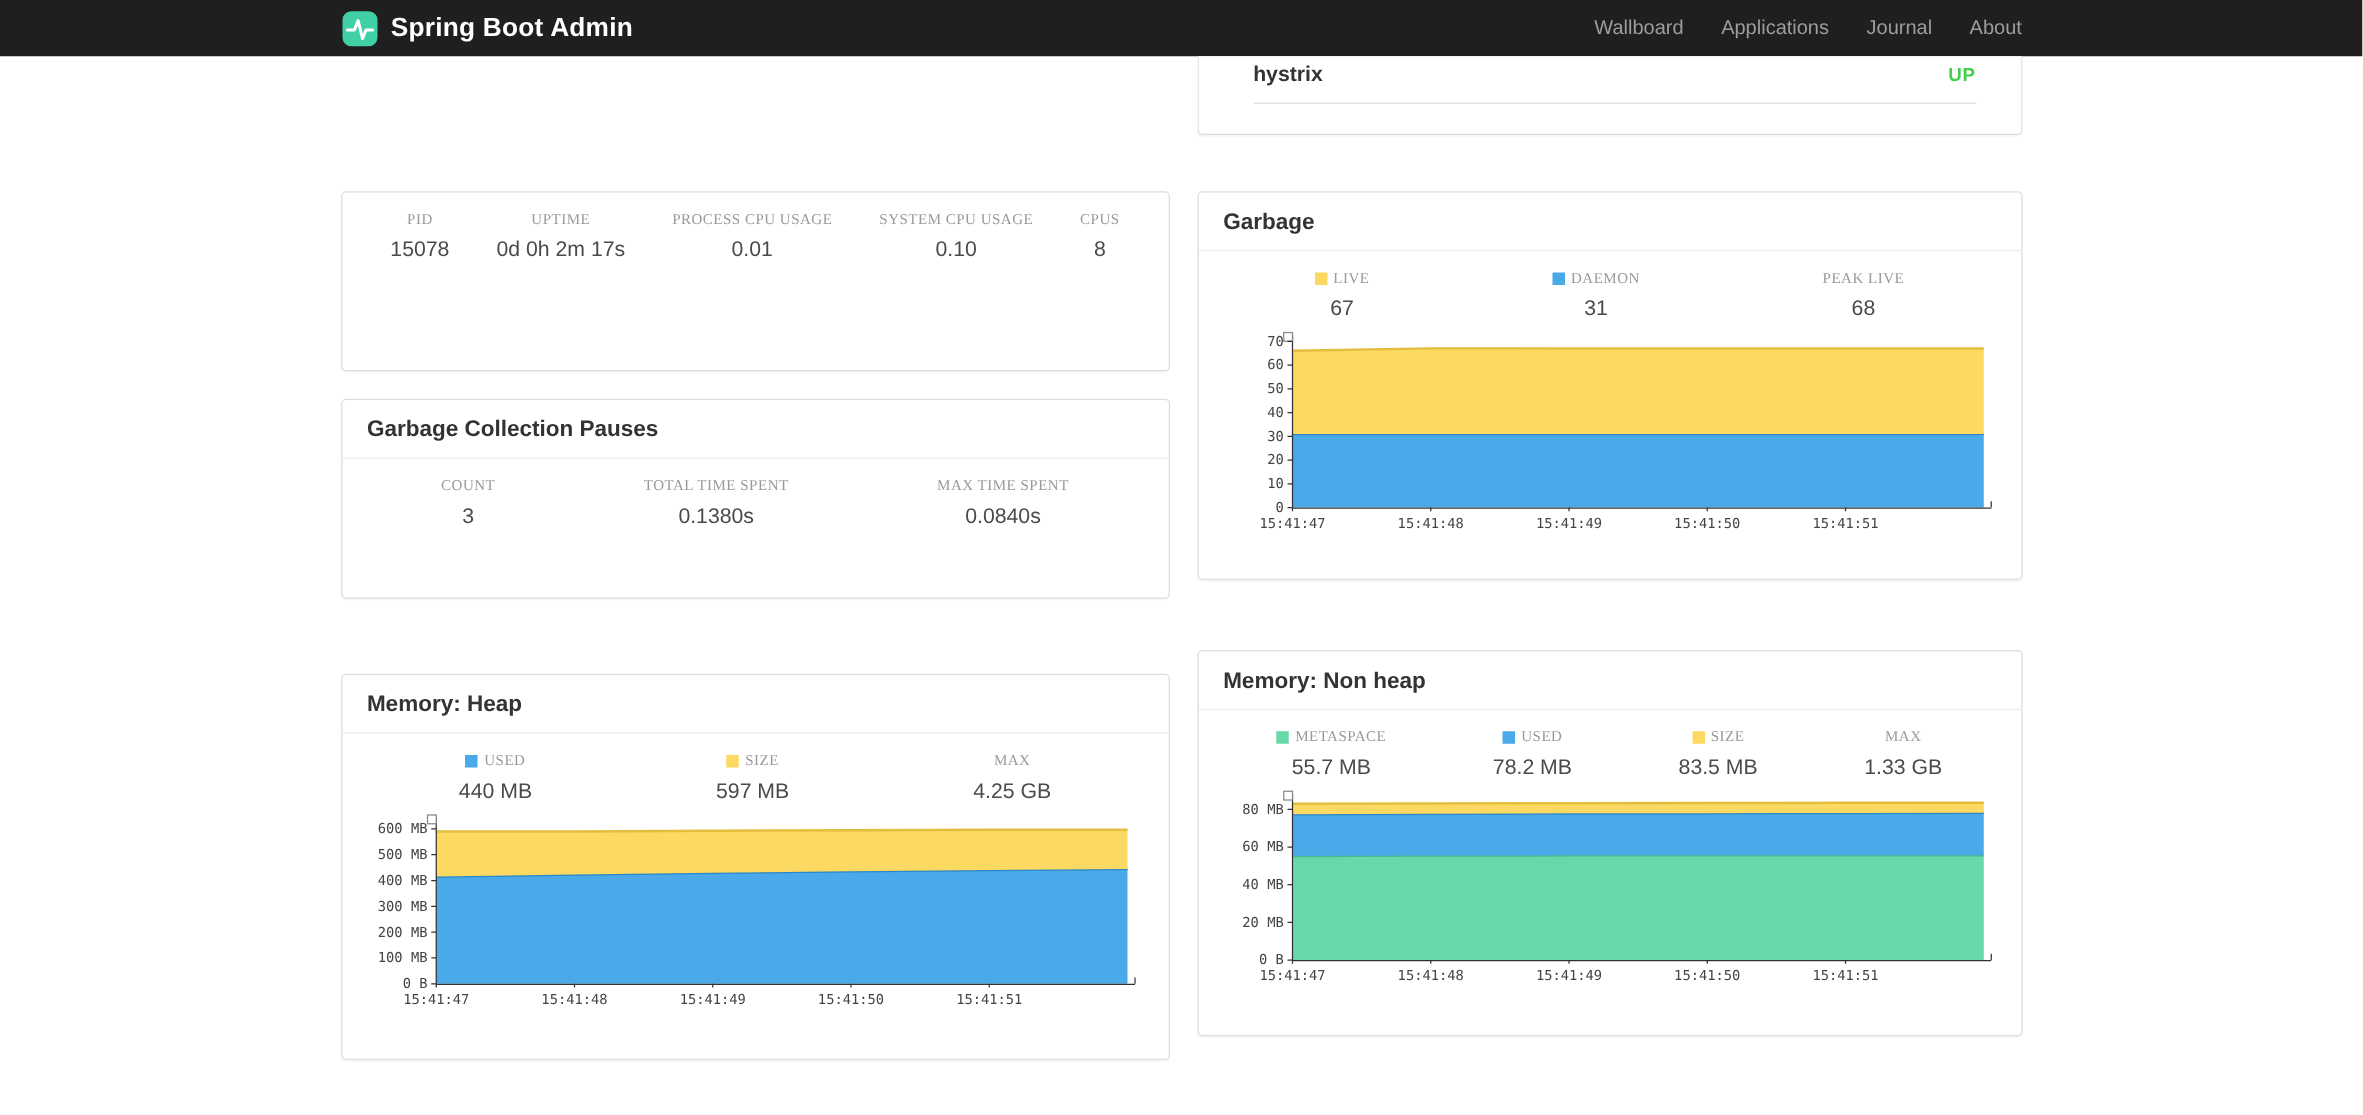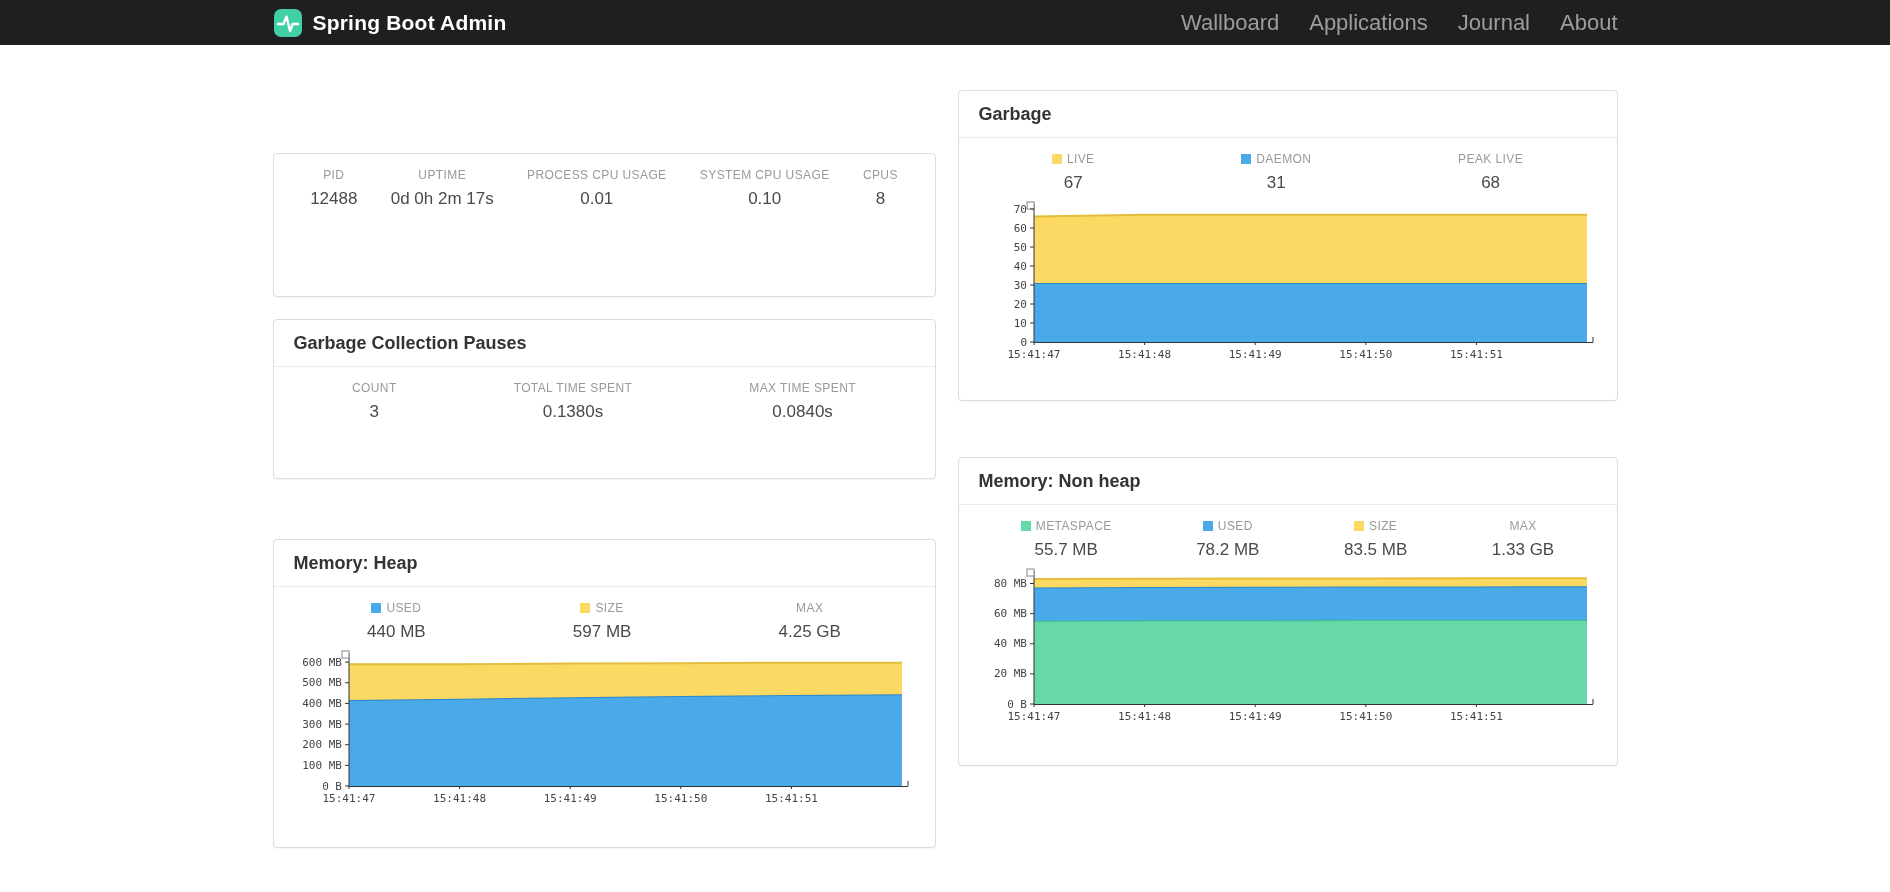--- a/index.html
+++ b/index.html
@@ -17,21 +17,21 @@
   }
   .nav-container {
     width: 1345px; margin: 0 auto;
     display: flex; align-items: center; justify-content: space-between;
     height: 100%;
   }
   .brand { display: flex; align-items: center; gap: 10px; cursor: pointer; }
   .brand-icon { width: 30px; height: 30px; display: block; }
   .brand-text { color: #fff; font-size: 21px; font-weight: bold; letter-spacing: 0.2px; }
   .nav-links { display: flex; align-items: center; gap: 30px; }
-  .nav-link { color: #9d9d9d; font-size: 22px; cursor: pointer; }
+  .nav-link { color: #9d9d9d; font-size: 16px; cursor: pointer; }
   
   .container { width: 1345px; margin: 0 auto; }
   .columns { display: flex; gap: 22px; align-items: flex-start; }
   .col-left  { width: 663px; }
   .col-right { width: 660px; }
   
   .panel {
     background: #fff; border: 1px solid #ddd; border-radius: 4px;
     box-shadow: 0 1px 1px rgba(0,0,0,.04);
     overflow: hidden;
@@ -54,21 +54,21 @@
     display: flex; justify-content: space-between; align-items: center;
   }
   .app-name { font-size: 17px; font-weight: bold; color: #333; cursor: pointer; }
   .app-status { font-size: 15px; font-weight: bold; letter-spacing: 0.5px; color: #43CE4C; }
   
   .stats {
     display: flex; justify-content: space-around; align-items: flex-start;
     padding: 14px 20px 0 20px;
   }
   .stat { text-align: center; }
-  .stat-label-row { display: flex; align-items: center; justify-content: center; gap: 5px; }
+  .stat-label-row { display: flex; align-items: center; justify-content: center; gap: 5px; font-family: Liberation Serif, serif; }
   .stat-label { font-size: 12px; color: #999; letter-spacing: 0.4px; white-space: nowrap; }
   .swatch { width: 10px; height: 10px; display: inline-block; flex: 0 0 auto; }
   .stat-value { margin-top: 7px; font-size: 17px; color: #4a4a4a; white-space: nowrap; }
   
   .chart-wrap { padding: 8px 20px 0 20px; }
   svg.chart { display: block; margin: 0 auto; }
   svg.chart text { font-family: "DejaVu Sans Mono", monospace; font-size: 11px; fill: #444; }
 </style>
 </head>
 <body>
@@ -95,21 +95,21 @@
   <div class="columns">
 
     <div class="col-left">
 
       <section class="panel panel-process">
         <div class="stats">
           <div class="stat">
             <div class="stat-label-row">
                 <span class="stat-label">PID</span>
               </div>
-            <div class="stat-value">12488</div>
+            <div class="stat-value">15078</div>
           </div>
           <div class="stat">
             <div class="stat-label-row">
                 <span class="stat-label">UPTIME</span>
               </div>
             <div class="stat-value">0d 0h 2m 17s</div>
           </div>
           <div class="stat">
             <div class="stat-label-row">
                 <span class="stat-label">PROCESS CPU USAGE</span>
@@ -214,20 +214,26 @@
               <line x1="497.4" y1="136" x2="497.4" y2="139" stroke="#333" stroke-width="1"></line>
               <text x="497.4" y="152" text-anchor="middle">15:41:51</text>
             </svg>
         </div>
       </section>
 
     </div>
 
     <div class="col-right">
 
+      <section class="panel panel-hystrix">
+        <div class="app-row">
+          <span class="app-name">hystrix</span>
+          <span class="app-status">UP</span>
+        </div>
+      </section>
 
       <section class="panel panel-threads">
         <div class="panel-heading">Garbage</div>
         <div class="stats">
           <div class="stat">
             <div class="stat-label-row">
               <span class="swatch" style="background-color: rgb(251, 217, 98);"></span>
               <span class="stat-label">LIVE</span>
             </div>
             <div class="stat-value">67</div>

